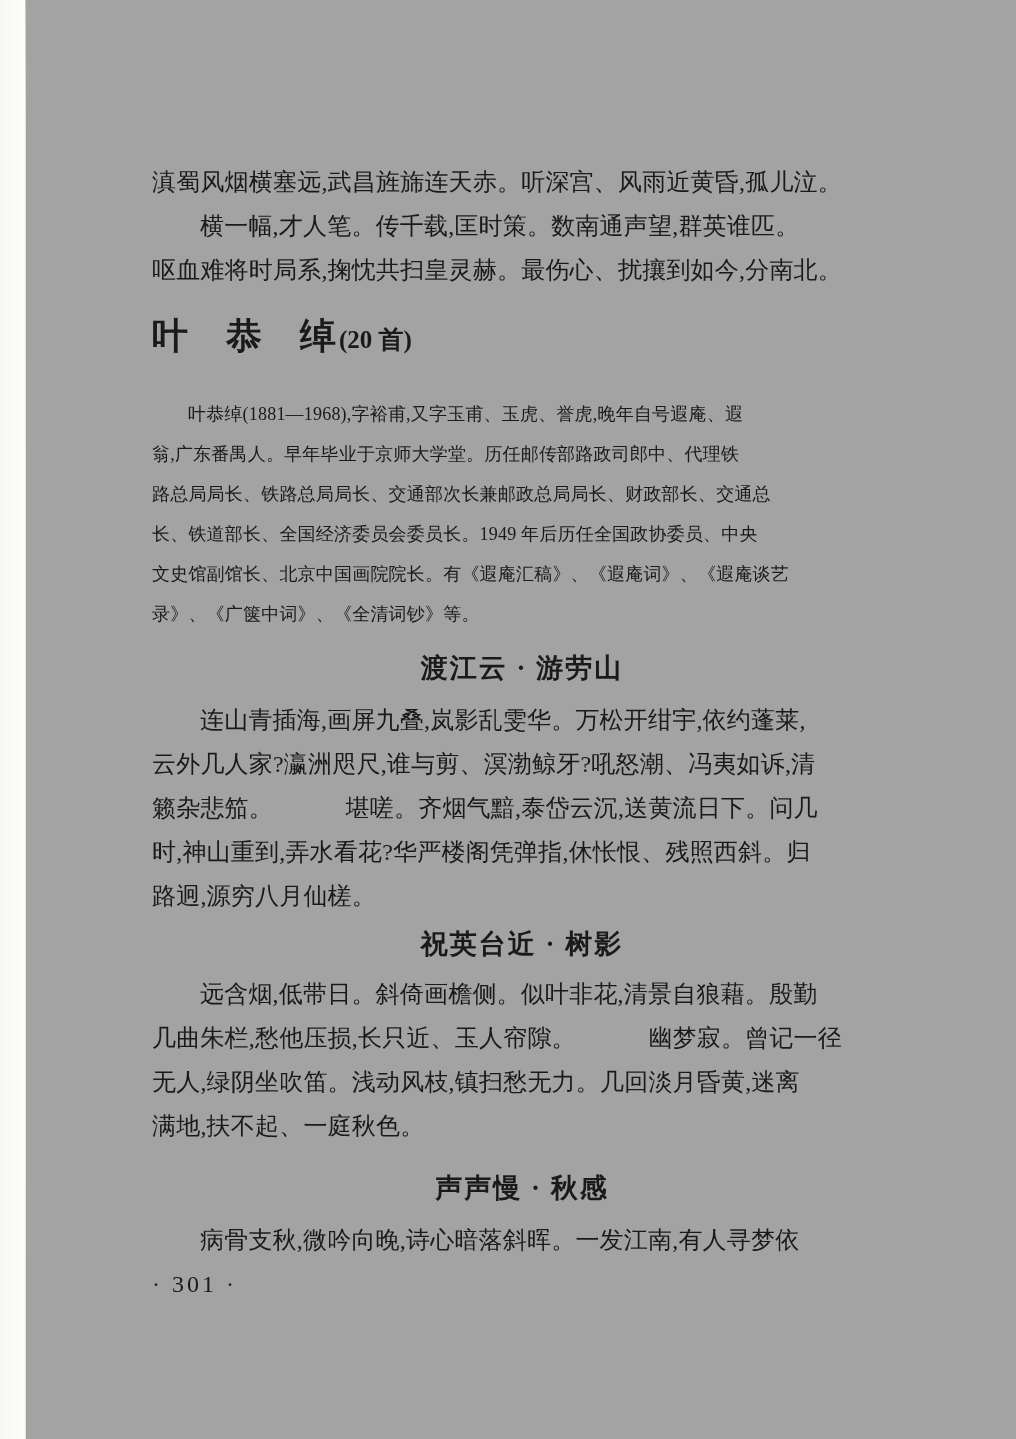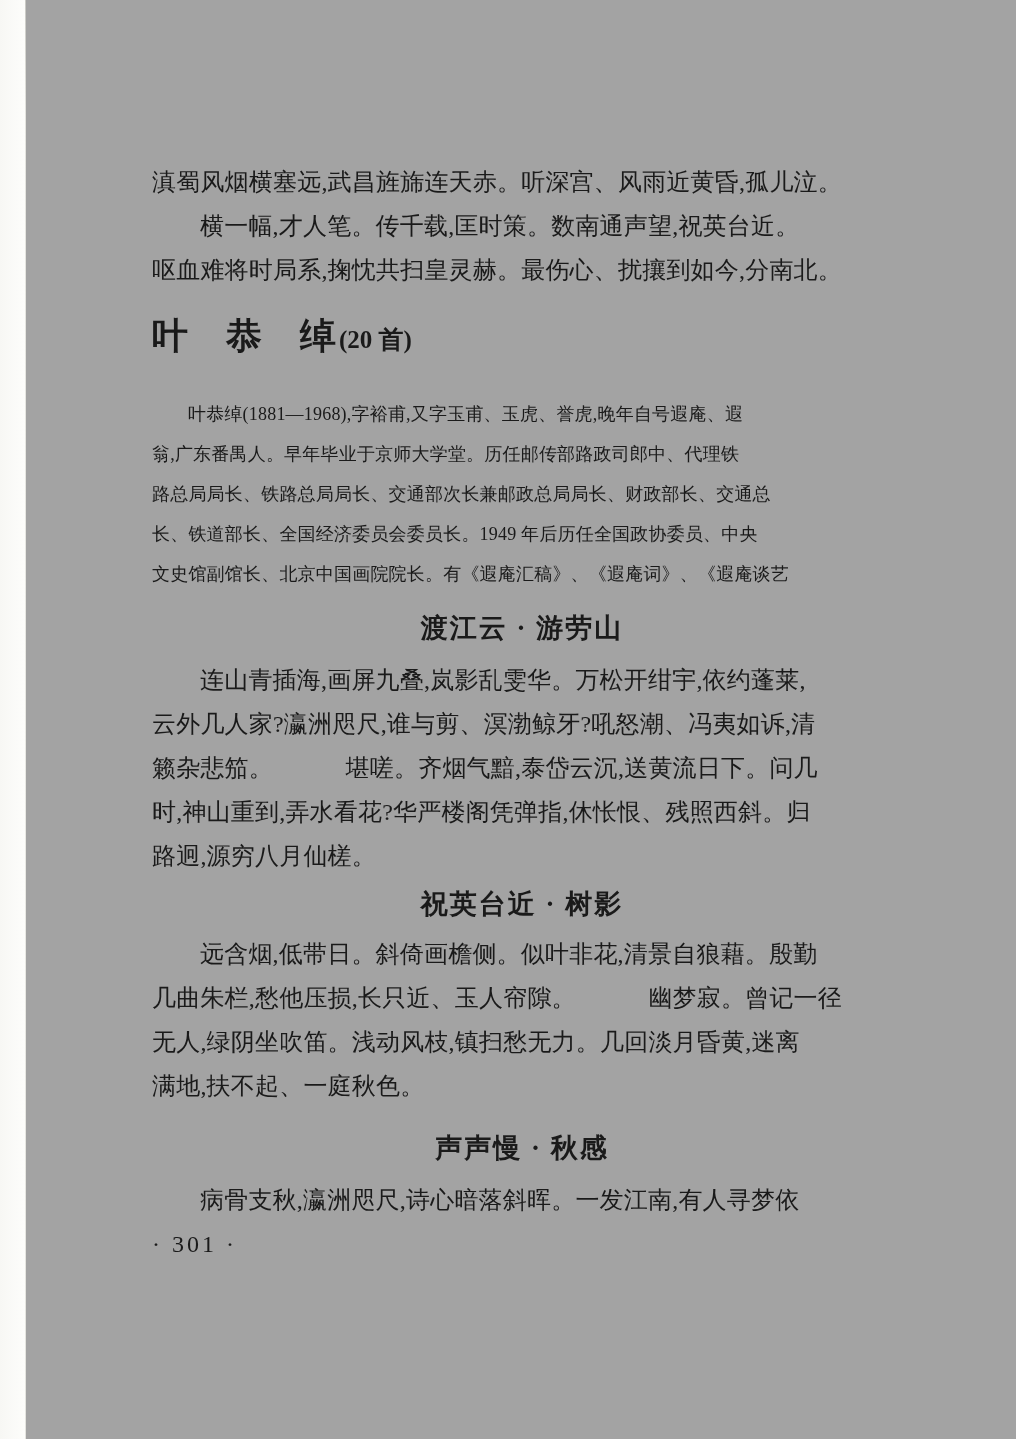--- a/index.html
+++ b/index.html
@@ -97,34 +97,35 @@
 <body>
 
 <div class="page">
   <div class="scan-edge-shade"></div>
   <div class="scan-edge-line"></div>
 
   <div class="textblock">
 
     <div>
       <div class="line poem-line">滇蜀风烟横塞远,武昌旌旆连天赤。听深宫、风雨近黄昏,孤儿泣。</div>
-      <div class="line poem-line ind">横一幅,才人笔。传千载,匡时策。数南通声望,祝英台近。</div>
+      <div class="line poem-line ind">横一幅,才人笔。传千载,匡时策。数南通声望,群英谁匹。</div>
       <div class="line poem-line">呕血难将时局系,掬忱共扫皇灵赫。最伤心、扰攘到如今,分南北。</div>
     </div>
 
     <div class="author-heading">
       <span class="author-name">叶　恭　绰</span><span class="author-count">(20 首)</span>
     </div>
 
     <div class="bio">
       <div class="line bio-line ind">叶恭绰(1881—1968),字裕甫,又字玉甫、玉虎、誉虎,晚年自号遐庵、遐</div>
       <div class="line bio-line">翁,广东番禺人。早年毕业于京师大学堂。历任邮传部路政司郎中、代理铁</div>
       <div class="line bio-line">路总局局长、铁路总局局长、交通部次长兼邮政总局局长、财政部长、交通总</div>
       <div class="line bio-line">长、铁道部长、全国经济委员会委员长。1949 年后历任全国政协委员、中央</div>
       <div class="line bio-line">文史馆副馆长、北京中国画院院长。有《遐庵汇稿》、《遐庵词》、《遐庵谈艺</div>
+      <div class="line bio-line">录》、《广箧中词》、《全清词钞》等。</div>
     </div>
 
     <div class="poem-title">渡江云 · 游劳山</div>
     <div class="poem">
       <div class="line poem-line ind">连山青插海,画屏九叠,岚影乱雯华。万松开绀宇,依约蓬莱,</div>
       <div class="line poem-line">云外几人家?瀛洲咫尺,谁与剪、溟渤鲸牙?吼怒潮、冯夷如诉,清</div>
       <div class="line poem-line">籁杂悲笳。　　　堪嗟。齐烟气黯,泰岱云沉,送黄流日下。问几</div>
       <div class="line poem-line">时,神山重到,弄水看花?华严楼阁凭弹指,休怅恨、残照西斜。归</div>
       <div class="line poem-line">路迥,源穷八月仙槎。</div>
     </div>
@@ -132,19 +133,19 @@
     <div class="poem-title title-2">祝英台近 · 树影</div>
     <div class="poem poem-2">
       <div class="line poem-line ind">远含烟,低带日。斜倚画檐侧。似叶非花,清景自狼藉。殷勤</div>
       <div class="line poem-line">几曲朱栏,愁他压损,长只近、玉人帘隙。　　　幽梦寂。曾记一径</div>
       <div class="line poem-line">无人,绿阴坐吹笛。浅动风枝,镇扫愁无力。几回淡月昏黄,迷离</div>
       <div class="line poem-line">满地,扶不起、一庭秋色。</div>
     </div>
 
     <div class="poem-title title-3">声声慢 · 秋感</div>
     <div class="poem poem-3">
-      <div class="line poem-line ind">病骨支秋,瀛洲咫尺,诗心暗落斜晖。一发江南,有人寻梦依</div>
+      <div class="line poem-line ind">病骨支秋,微吟向晚,诗心暗落斜晖。一发江南,有人寻梦依</div>
     </div>
 
     <div class="page-number">· 301 ·</div>
 
   </div>
 </div>
 
 </body></html>

